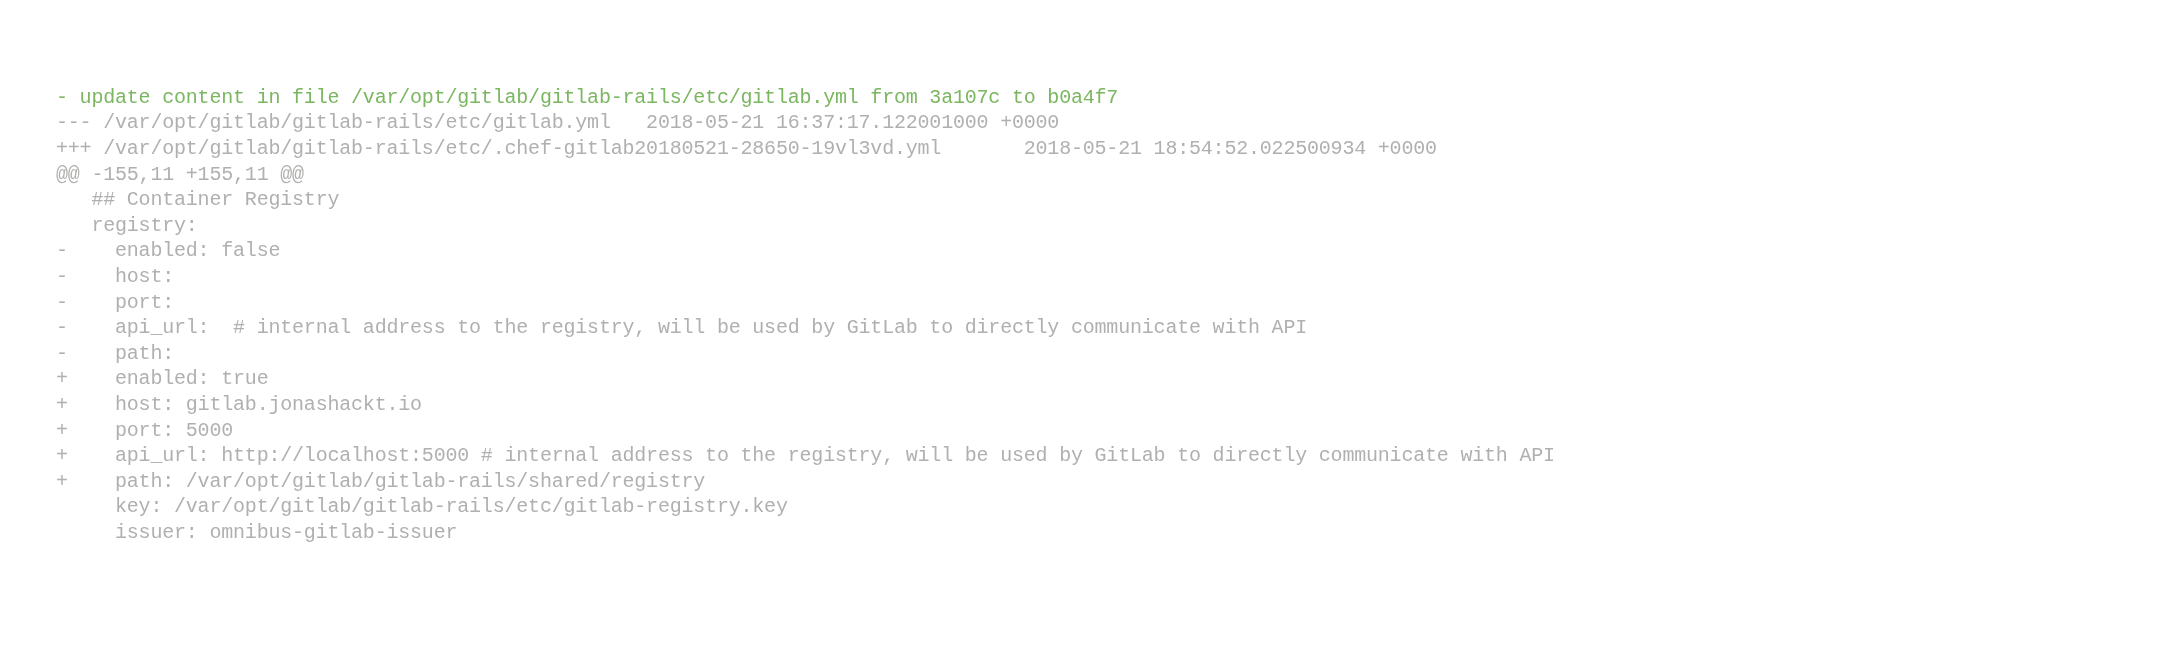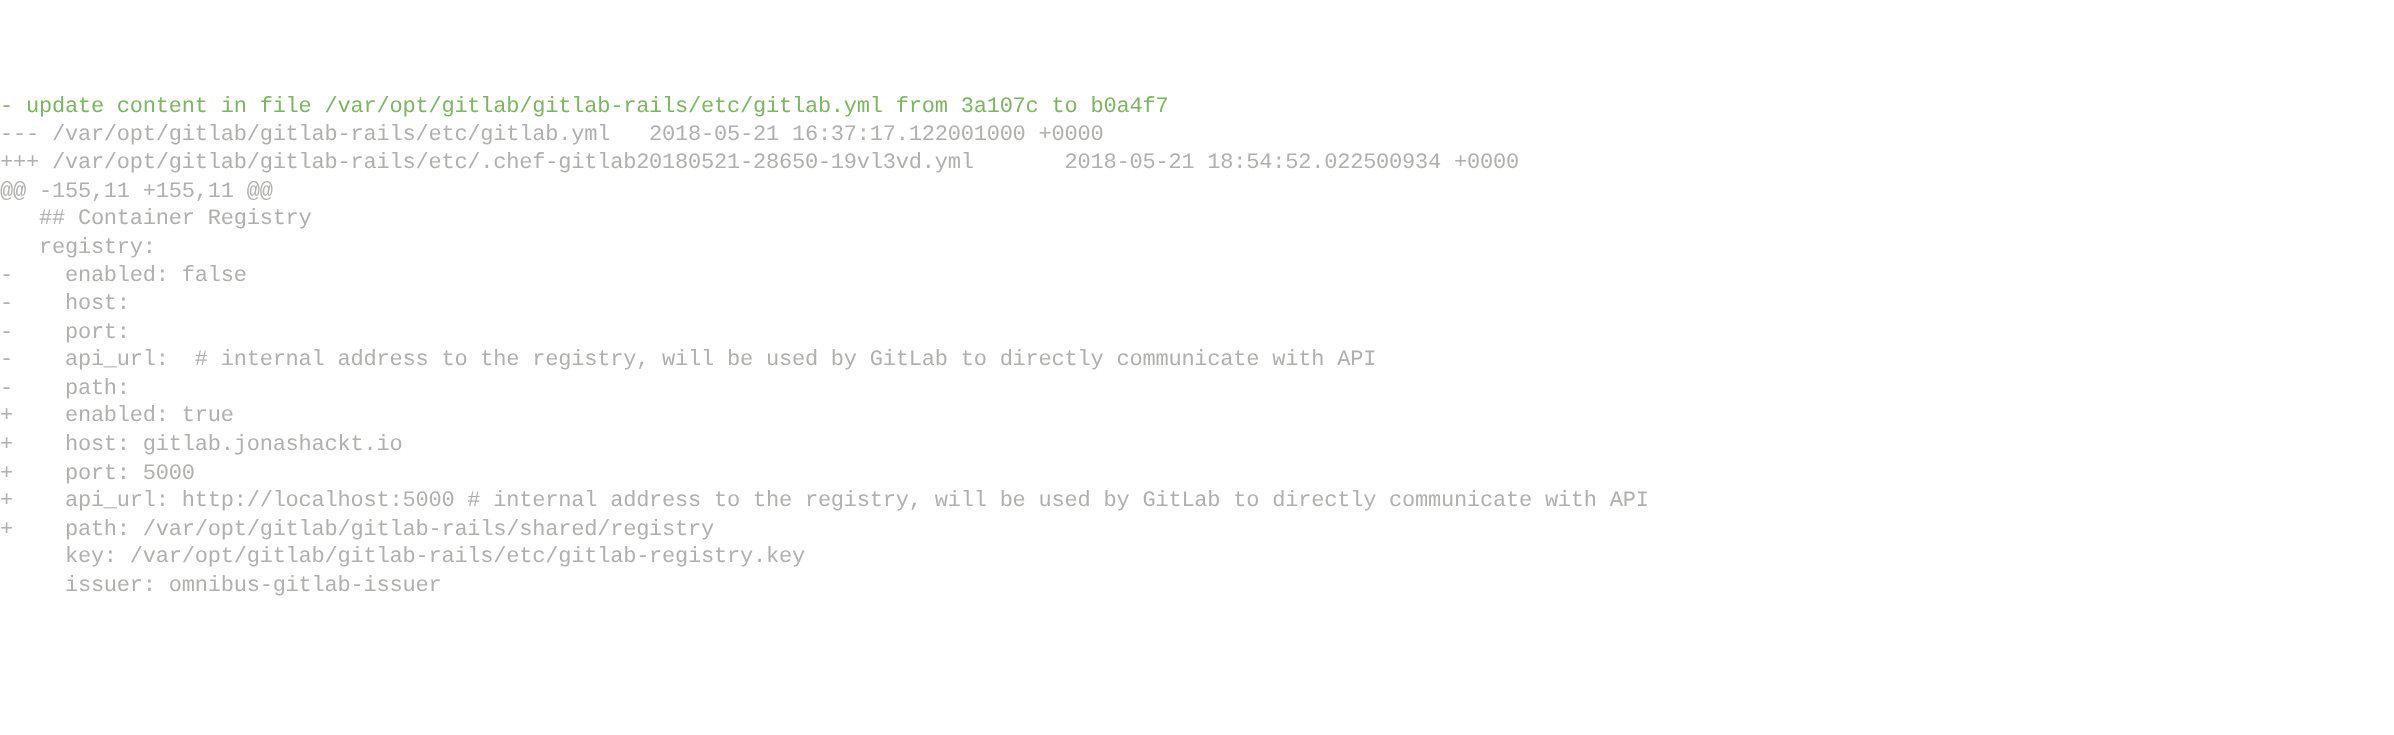--- a/index.html
+++ b/index.html
@@ -11,20 +11,21 @@
       background: #ffffff;
       font-family: "Menlo", "Monaco", "Consolas", "Courier New", monospace;
       font-size: 20px;
       line-height: 1.28;
       padding: 8px 0;
       white-space: pre;
       color: #b0b0af;
       letter-spacing: -0.2px;
     }
     .line {
+      padding-left: 56px;
     }
     .header-line {
       color: #7bb661;
       font-weight: 500;
     }
   </style>
 </head>
 <body>
 
 

